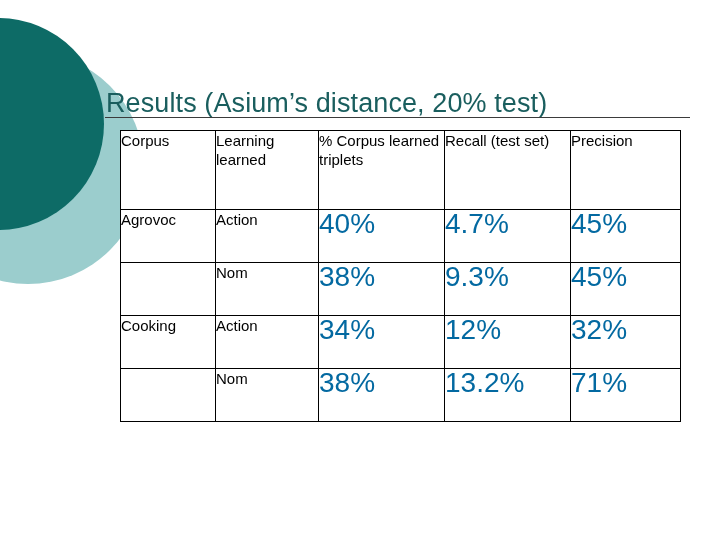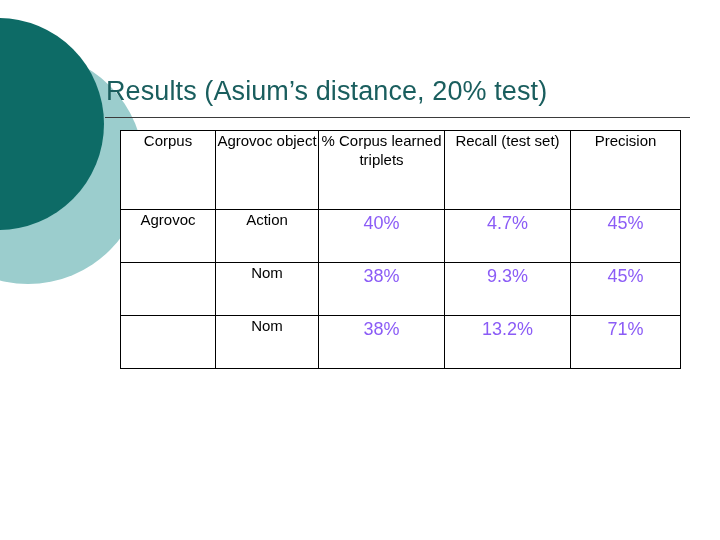--- a/index.html
+++ b/index.html
@@ -35,21 +35,21 @@
     top: 18px;
     width: 212px;
     height: 212px;
     background: #0d6b66;
   }
 
   
   #slide-title {
     position: absolute;
     left: 106px;
-    top: 74px;
+    top: 86px;
     width: 584px;
     font-size: 27px;
     line-height: 34px;
     color: #1a5e5e;
     white-space: nowrap;
     letter-spacing: 0.1px;
   }
   #title-rule {
     position: absolute;
     left: 105px;
@@ -68,21 +68,21 @@
     border-collapse: collapse;
     table-layout: fixed;
     background: #ffffff;
   }
   #results-table td,
   #results-table th {
     border: 1px solid #000000;
     padding: 0;
     vertical-align: top;
     font-weight: normal;
-    text-align: center;
+    text-align: left;
   }
   
   #results-table {
     outline: 1px solid #000;
     outline-offset: -1px;
   }
 
   col.c-corpus   { width: 95px; }
   col.c-object   { width: 103px; }
   col.c-triplets { width: 126px; }
@@ -103,25 +103,25 @@
     height: 52px;
     margin-left: 40px;
   }
   .cell-text {
     font-size: 15px;
     line-height: 19px;
     padding: 6px 5px 0 6px;
     color: #000;
   }
   .cell-num {
-    font-size: 18px;
+    font-size: 28px;
     line-height: 27px;
     padding: 3px 9px 0 4px;
     text-align: right;
-    color: #8b5cf6;
+    color: #0369a1;
   }
 </style>
 </head>
 <body>
 
 <div id="deco-layer">
   <div class="deco-circle" id="deco-circle-light"></div>
   <div class="deco-circle" id="deco-circle-dark"></div>
 </div>
 
@@ -132,21 +132,21 @@
   <colgroup>
     <col class="c-corpus">
     <col class="c-object">
     <col class="c-triplets">
     <col class="c-recall">
     <col class="c-prec">
   </colgroup>
   <thead>
     <tr class="hdr-row">
       <th class="hdr-cell">Corpus</th>
-      <th class="hdr-cell">Agrovoc object</th>
+      <th class="hdr-cell">Learning learned</th>
       <th class="hdr-cell">% Corpus learned triplets</th>
       <th class="hdr-cell">Recall (test set)</th>
       <th class="hdr-cell">Precision</th>
     </tr>
   </thead>
   <tbody>
     <tr class="data-row">
       <td class="cell-text">Agrovoc</td>
       <td class="cell-text">Action</td>
       <td class="cell-num">40%</td>
@@ -154,20 +154,27 @@
       <td class="cell-num">45%</td>
     </tr>
     <tr class="data-row">
       <td class="cell-text"></td>
       <td class="cell-text">Nom</td>
       <td class="cell-num">38%</td>
       <td class="cell-num">9.3%</td>
       <td class="cell-num">45%</td>
     </tr>
     <tr class="data-row">
+      <td class="cell-text">Cooking</td>
+      <td class="cell-text">Action</td>
+      <td class="cell-num">34%</td>
+      <td class="cell-num">12%</td>
+      <td class="cell-num">32%</td>
+    </tr>
+    <tr class="data-row">
       <td class="cell-text"></td>
       <td class="cell-text">Nom</td>
       <td class="cell-num">38%</td>
       <td class="cell-num">13.2%</td>
       <td class="cell-num">71%</td>
     </tr>
   </tbody>
 </table>
 
 </body></html>

